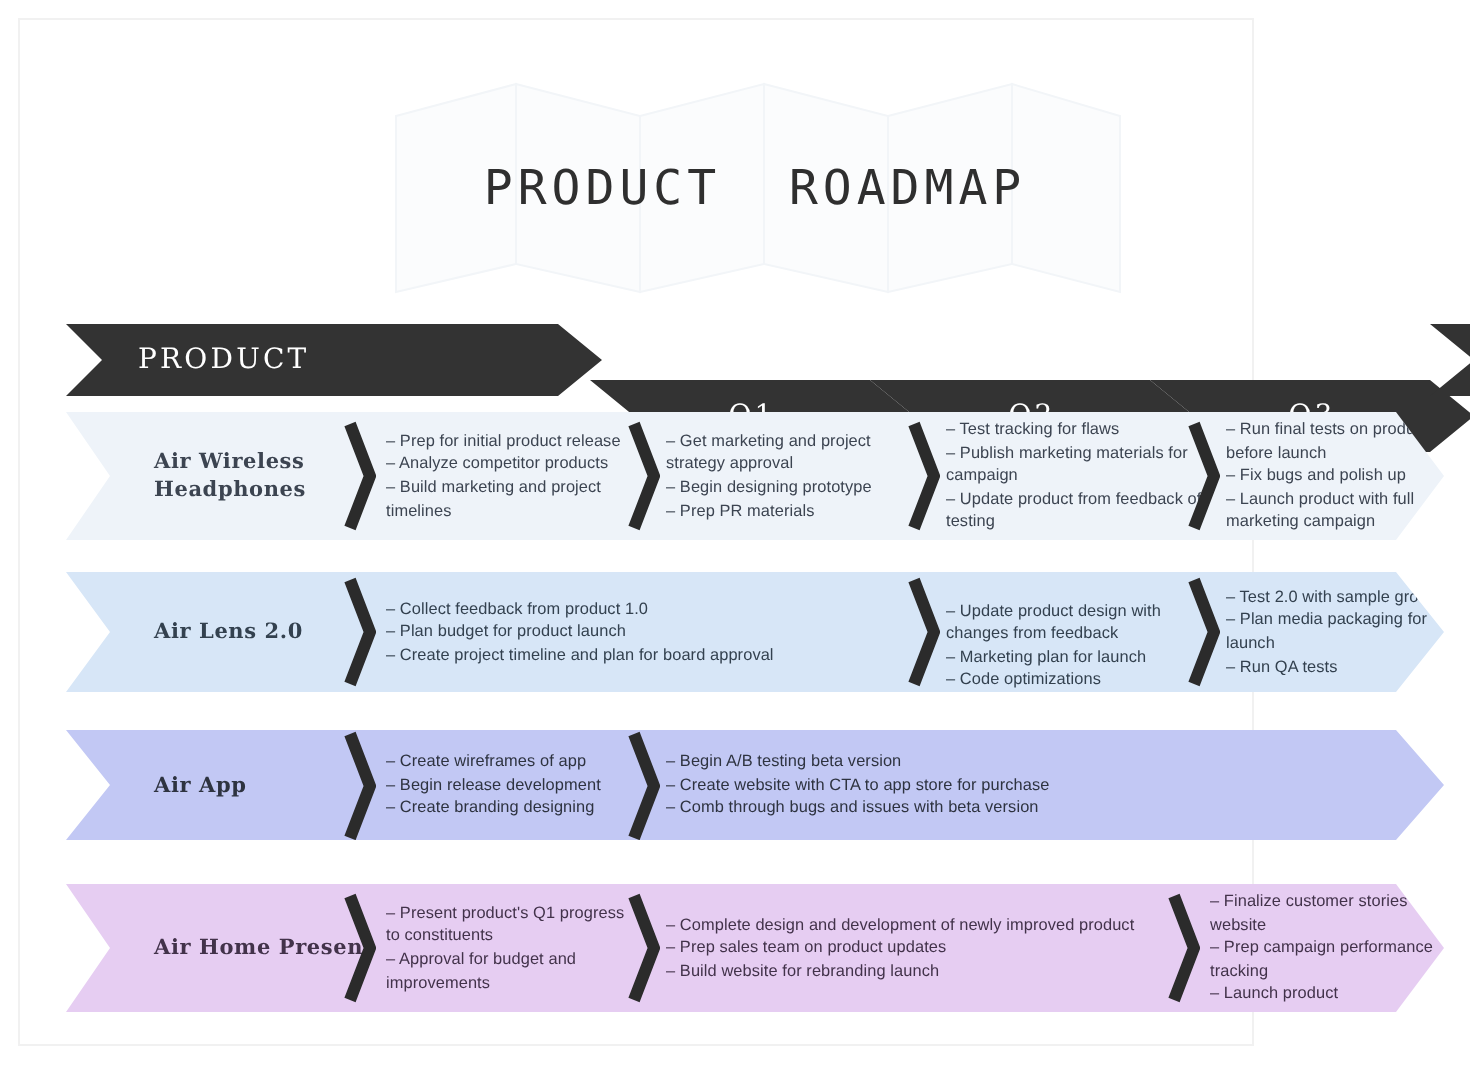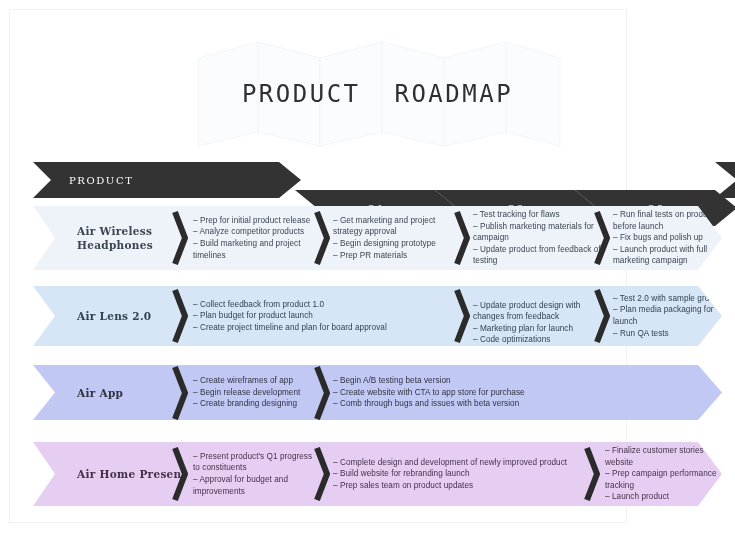--- a/index.html
+++ b/index.html
@@ -26,21 +26,21 @@
   }
 
   
   .header-bar{
     position:absolute;left:23px;top:152px;width:689px;height:36px;
   }
   .hdr-seg{
     position:absolute;top:0;height:36px;background:#333333;
     display:flex;align-items:center;justify-content:center;
     color:#ffffff;font-family:"DejaVu Serif", serif;
-    font-size:10px;letter-spacing:1.6px;
+    font-size:14px;letter-spacing:1.6px;
   }
   .hdr-seg.first{
     left:0;width:268px;
     clip-path:polygon(0 0, 246px 0, 268px 50%, 246px 100%, 0 100%, 18px 50%);
     justify-content:flex-start;padding-left:36px;box-sizing:border-box;
   }
   .hdr-seg.mid{
     width:162px;
     clip-path:polygon(0 0, 140px 0, 162px 50%, 140px 100%, 0 100%, 22px 50%);
     margin-top:28px;
@@ -215,22 +215,22 @@
           <li>– Present product's Q1 progress to constituents</li>
           <li>– Approval for budget and improvements</li>
         </ul>
     </div>
     <svg class="divider" style="left: 281px; color: rgb(43, 43, 43);" viewBox="0 0 16 56">
         <path d="M3 2 L13 28 L3 54" fill="none" stroke="currentColor" stroke-width="6"></path>
       </svg>
     <div class="cell" style="left:300px;width:256px;">
       <ul>
           <li>– Complete design and development of newly improved product</li>
+          <li>– Prep sales team on product updates</li>
           <li>– Build website for rebranding launch</li>
-          <li>– Prep sales team on product updates</li>
         </ul>
     </div>
     <svg class="divider" style="left: 551px; color: rgb(43, 43, 43);" viewBox="0 0 16 56">
         <path d="M3 2 L13 28 L3 54" fill="none" stroke="currentColor" stroke-width="6"></path>
       </svg>
     <div class="cell" style="left:572px;width:120px;">
       <ul>
           <li>– Finalize customer stories for website</li>
           <li>– Prep campaign performance tracking</li>
           <li>– Launch product</li>

